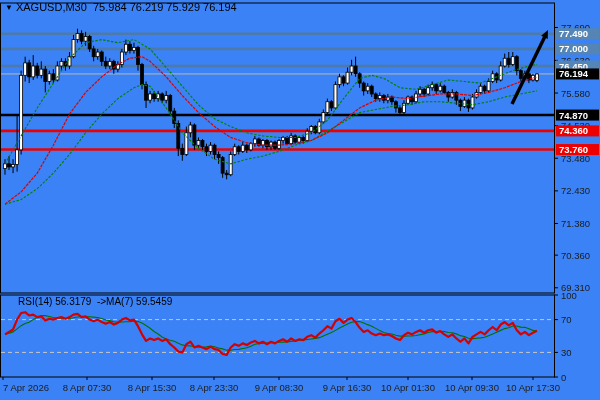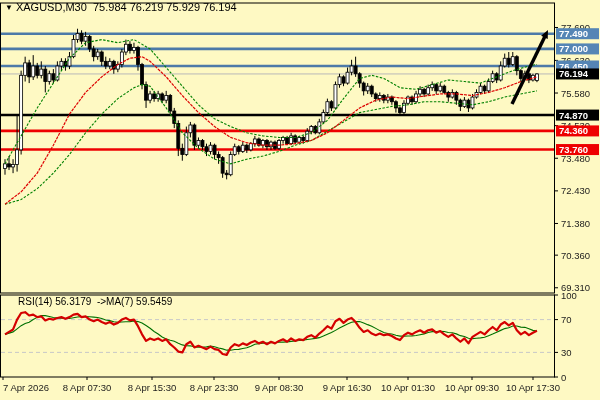--- a/index.html
+++ b/index.html
@@ -1,16 +1,16 @@
 <!DOCTYPE html>
 <html><head>
 <meta charset="utf-8">
 <style>
   html,body{margin:0;padding:0;background:#fff;}
-  #stage{position:relative;width:600px;height:400px;background:#fef9c3;overflow:hidden;
+  #stage{position:relative;width:600px;height:400px;background:#3b82f6;overflow:hidden;
          font-family:"Liberation Sans",sans-serif;}
   #chart-title{position:absolute;left:5px;top:1px;font-size:11px;color:#000;white-space:nowrap;z-index:5;}
   #chart-title .tri{font-size:8px;position:relative;top:-1px;margin-right:3px;}
   #rsi-label{position:absolute;left:6px;top:296px;font-size:10px;color:#000;white-space:nowrap;z-index:5;padding-left:12px;}
   svg{position:absolute;left:0;top:0;}
   text{font-family:"Liberation Sans",sans-serif;}
 </style>
 </head>
 <body>
 

